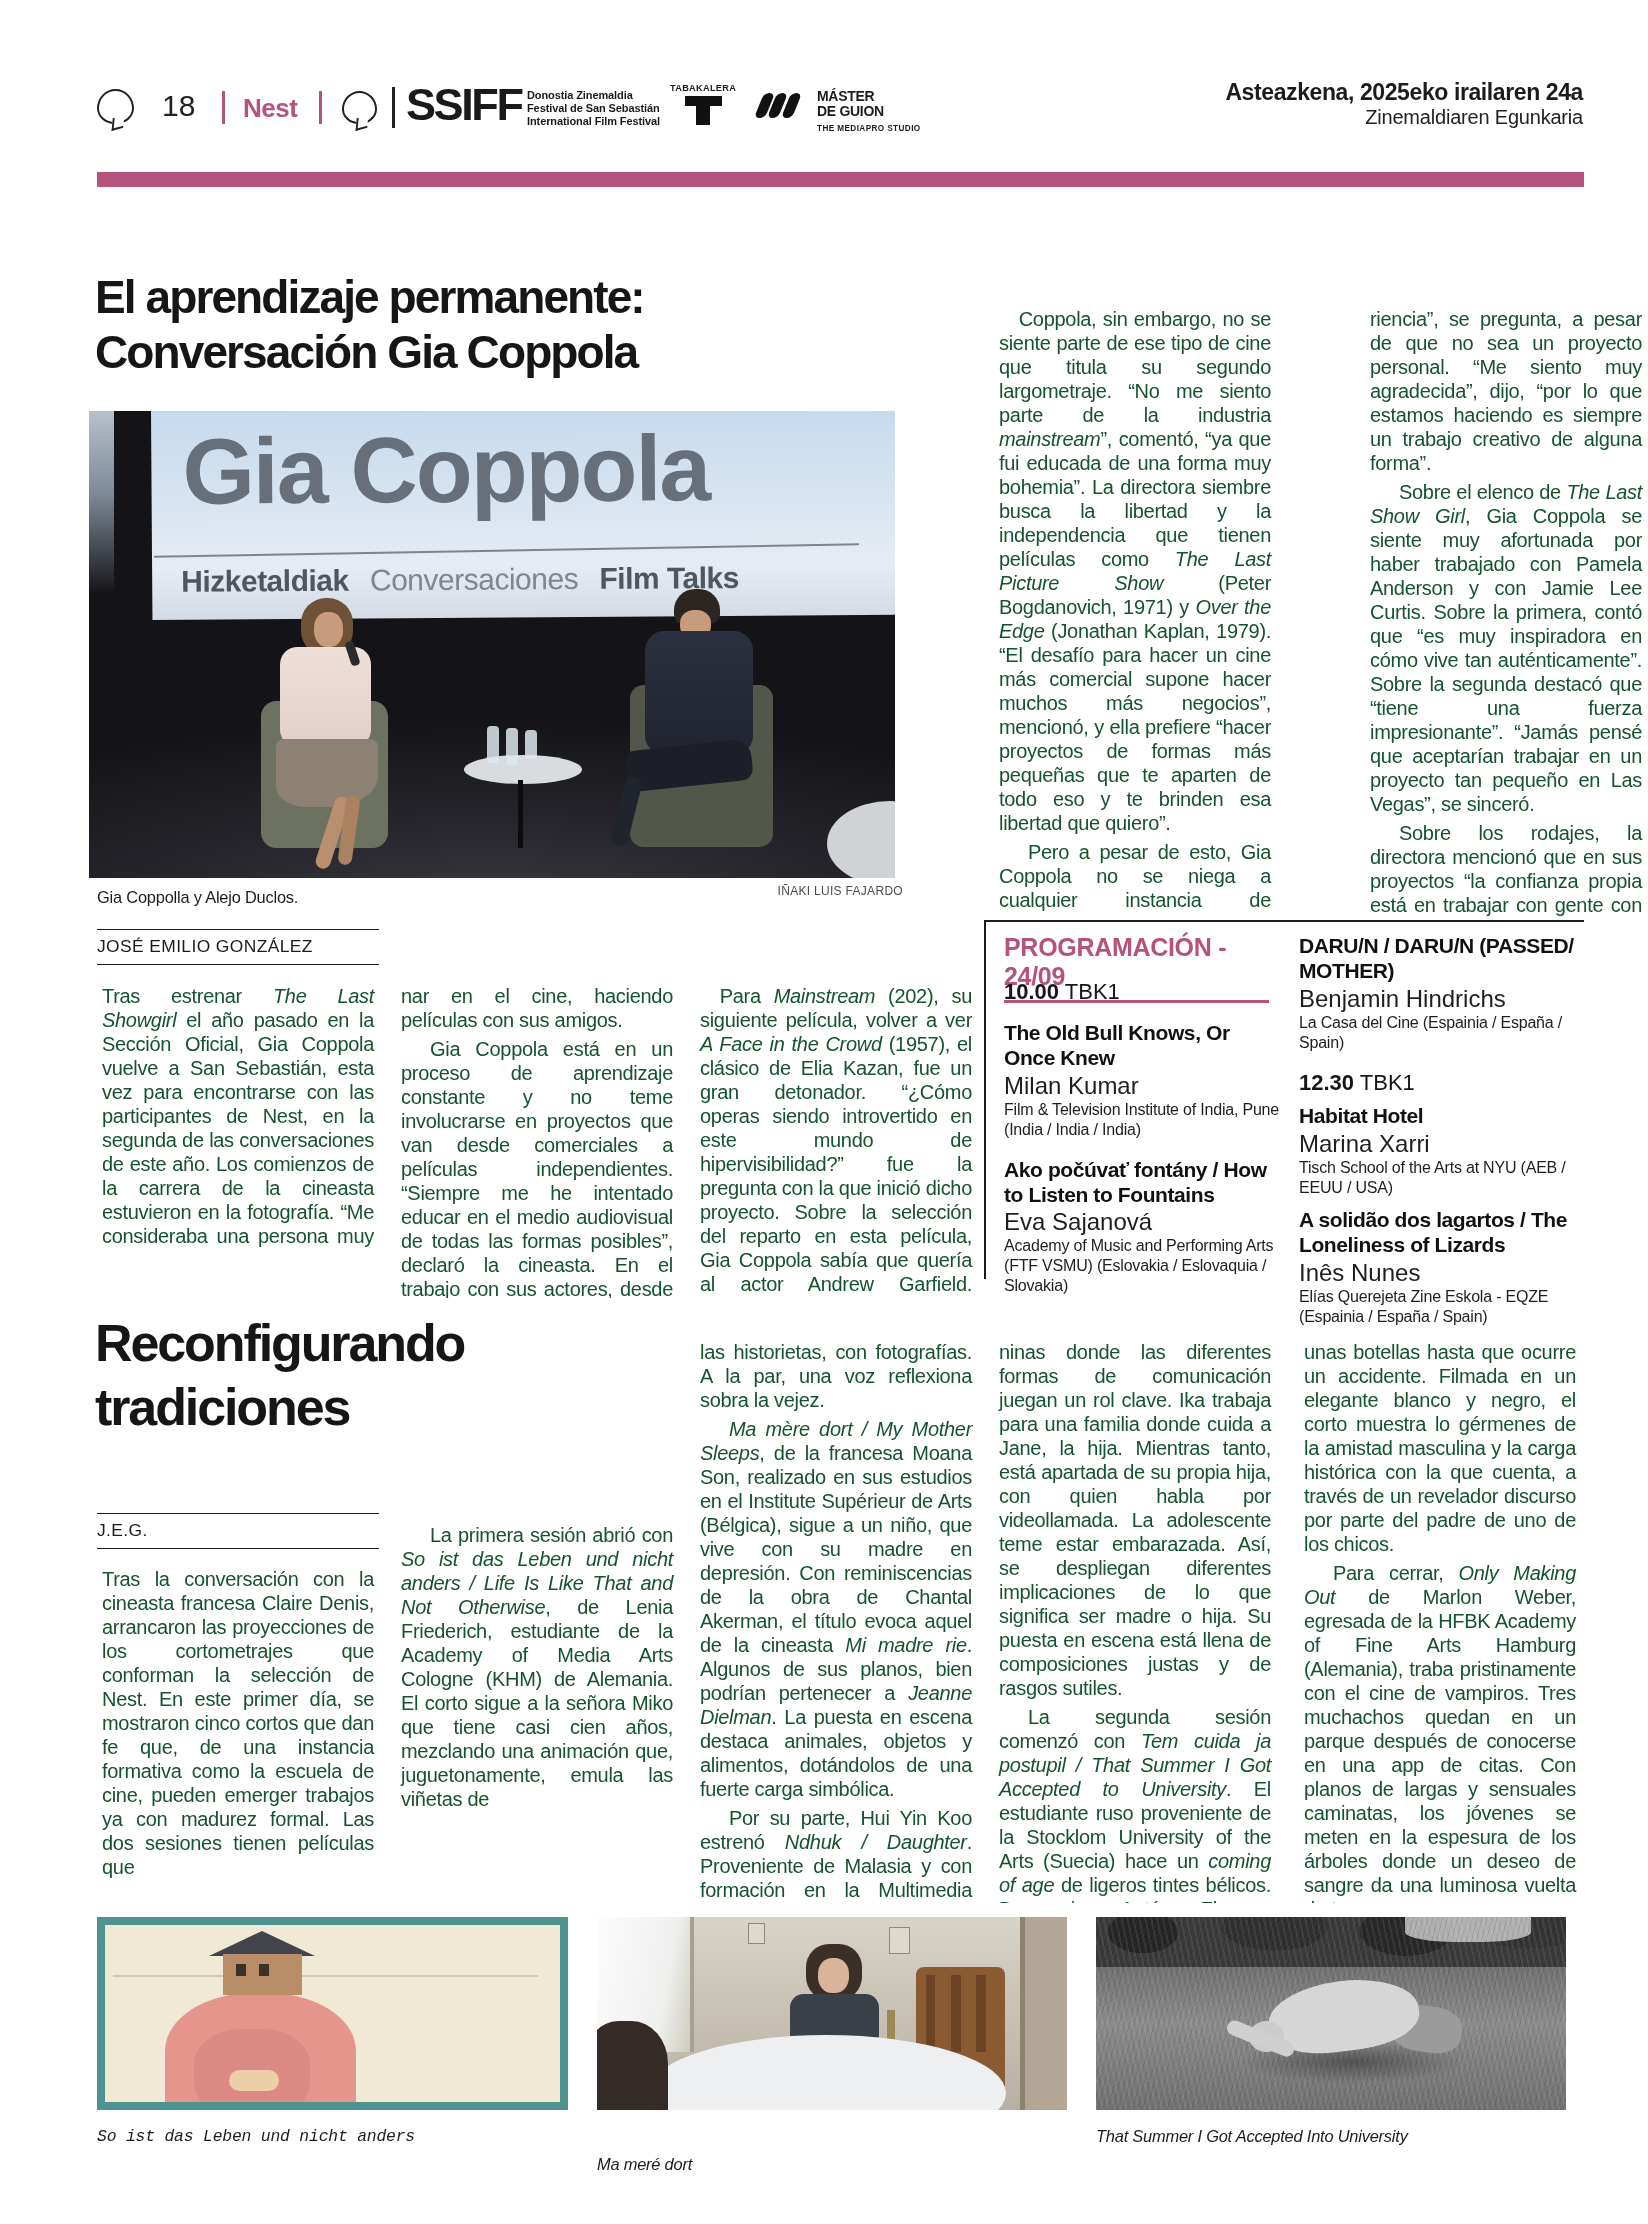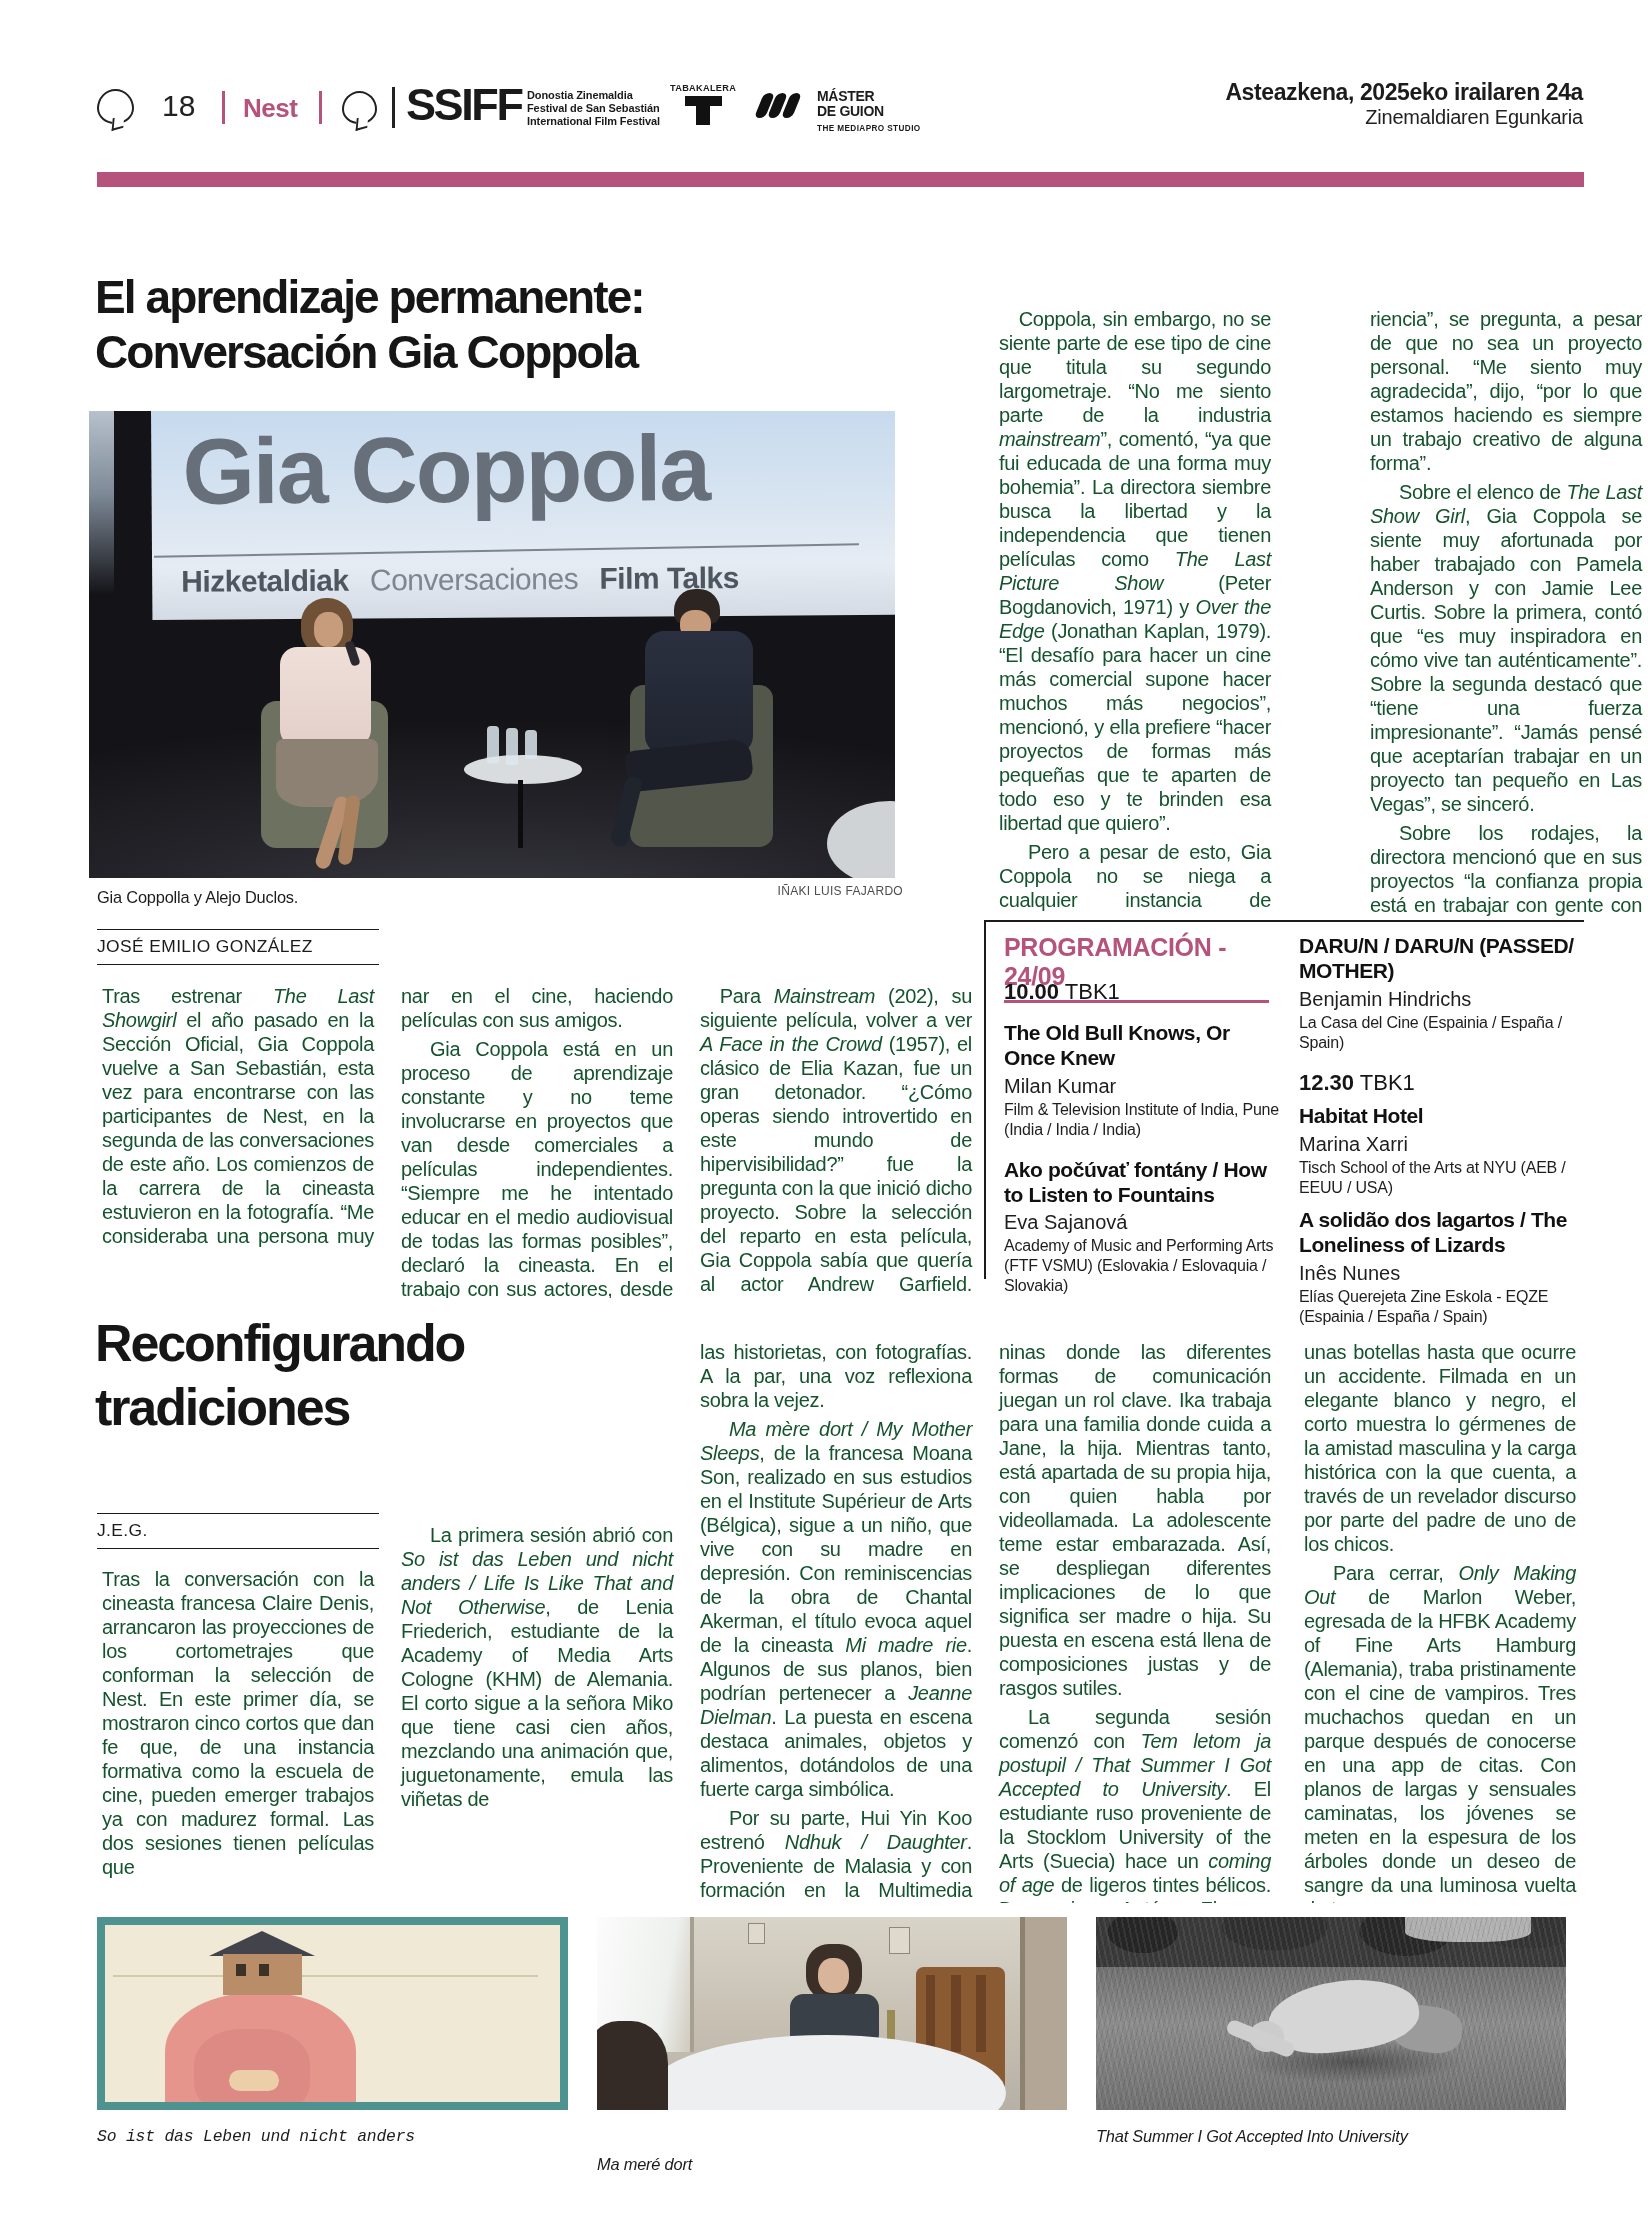--- a/index.html
+++ b/index.html
@@ -45,21 +45,21 @@
 
   
   .prog-vrule{width:1.9px;background:#1b1b1b;}
   .prog-hrule{height:1.9px;background:#1b1b1b;}
   .prog-title{font-size:25px;font-weight:700;color:#b6537d;letter-spacing:-0.3px;
               border-bottom:3.9px solid #b6537d;padding-bottom:8.7px;width:265px;}
   .prog-col{width:278px;}
   .prog-time{font-size:22px;line-height:25px;color:#161616;}
   .prog-time b{font-weight:700;}
   .prog-film{font-size:21px;font-weight:700;line-height:25px;letter-spacing:-0.4px;margin-top:16.4px;color:#111;}
-  .prog-dir{font-size:20px;line-height:24px;margin-top:3.9px;color:#1e1e1e;}
+  .prog-dir{font-size:24px;line-height:24px;margin-top:3.9px;color:#1e1e1e;}
   .prog-school{font-size:16px;line-height:20px;margin-top:1.9px;letter-spacing:-0.2px;color:#1e1e1e;}
 
   
   .photo-stage{left:89px;top:411px;width:806px;height:467px;background:
       radial-gradient(130% 60% at 50% 108%, #3a3a41 0%, #232329 38%, #141418 70%),#141418;overflow:hidden;}
   .stage-light{left:0;top:0;width:25px;height:183px;
       background:linear-gradient(180deg,#c9d4e0 0%,#8a97a6 45%,rgba(20,20,24,0) 100%);opacity:.9;}
   .screen{left:62px;top:0;width:744px;height:209px;
       background:linear-gradient(180deg,#c6daee 0%,#d8e4f1 45%,#e6ecf4 75%,#d4dbe4 100%);
       transform:rotate(-0.4deg);transform-origin:left top;}
@@ -290,21 +290,21 @@
     <div class="abs body-col" style="left:396px;top:1518px;height:363px;">
         <p class="cont">La primera sesión abrió con <em>So ist das Leben und nicht anders / Life Is Like That and Not Otherwise</em>, de Lenia Friederich, estudiante de la Academy of Media Arts Cologne (KHM) de Alemania. El corto sigue a la señora Miko que tiene casi cien años, mezclando una animación que, juguetonamente, emula las viñetas de</p>
       </div>
     <div class="abs body-col" style="left:695px;top:1335px;height:568px;">
         <p>las historietas, con fotografías. A la par, una voz reflexiona sobra la vejez.</p>
         <p class="cont"><em>Ma mère dort / My Mother Sleeps</em>, de la francesa Moana Son, realizado en sus estudios en el Institute Supérieur de Arts (Bélgica), sigue a un niño, que vive con su madre en depresión. Con reminiscencias de la obra de Chantal Akerman, el título evoca aquel de la cineasta <em>Mi madre rie</em>. Algunos de sus planos, bien podrían pertenecer a <em>Jeanne Dielman</em>. La puesta en escena destaca animales, objetos y alimentos, dotándolos de una fuerte carga simbólica.</p>
         <p class="cont">Por su parte, Hui Yin Koo estrenó <em>Ndhuk / Daughter</em>. Proveniente de Malasia y con formación en la Multimedia University, la cineasta crea un universo de figuras feme-</p>
       </div>
     <div class="abs body-col" style="left:994px;top:1335px;height:568px;">
         <p>ninas donde las diferentes formas de comunicación juegan un rol clave. Ika trabaja para una familia donde cuida a Jane, la hija. Mientras tanto, está apartada de su propia hija, con quien habla por videollamada. La adolescente teme estar embarazada. Así, se despliegan diferentes implicaciones de lo que significa ser madre o hija. Su puesta en escena está llena de composiciones justas y de rasgos sutiles.</p>
-        <p class="cont">La segunda sesión comenzó con <em>Tem letom ja postupil / That Summer I Got Accepted to University</em>. El estudiante ruso proveniente de la Stocklom University of the Arts (Suecia) hace un <em>coming of age</em> de ligeros tintes bélicos. Dos amigos, Antón y Zhenya, disparan contra</p>
+        <p class="cont">La segunda sesión comenzó con <em>Tem cuida ja postupil / That Summer I Got Accepted to University</em>. El estudiante ruso proveniente de la Stocklom University of the Arts (Suecia) hace un <em>coming of age</em> de ligeros tintes bélicos. Dos amigos, Antón y Zhenya, disparan contra</p>
       </div>
     <div class="abs body-col" style="left:1299px;top:1335px;height:568px;">
         <p>unas botellas hasta que ocurre un accidente. Filmada en un elegante blanco y negro, el corto muestra lo gérmenes de la amistad masculina y la carga histórica con la que cuenta, a través de un revelador discurso por parte del padre de uno de los chicos.</p>
         <p class="cont">Para cerrar, <em>Only Making Out</em> de Marlon Weber, egresada de la HFBK Academy of Fine Arts Hamburg (Alemania), traba pristinamente con el cine de vampiros. Tres muchachos quedan en un parque después de conocerse en una app de citas. Con planos de largas y sensuales caminatas, los jóvenes se meten en la espesura de los árboles donde un deseo de sangre da una luminosa vuelta de tuerca.</p>
       </div>
 
     <div class="abs still still-1" style="left:97px;">
       <div class="illus-line"></div>
       <div class="robe"></div>
       <div class="robe-shade"></div>

